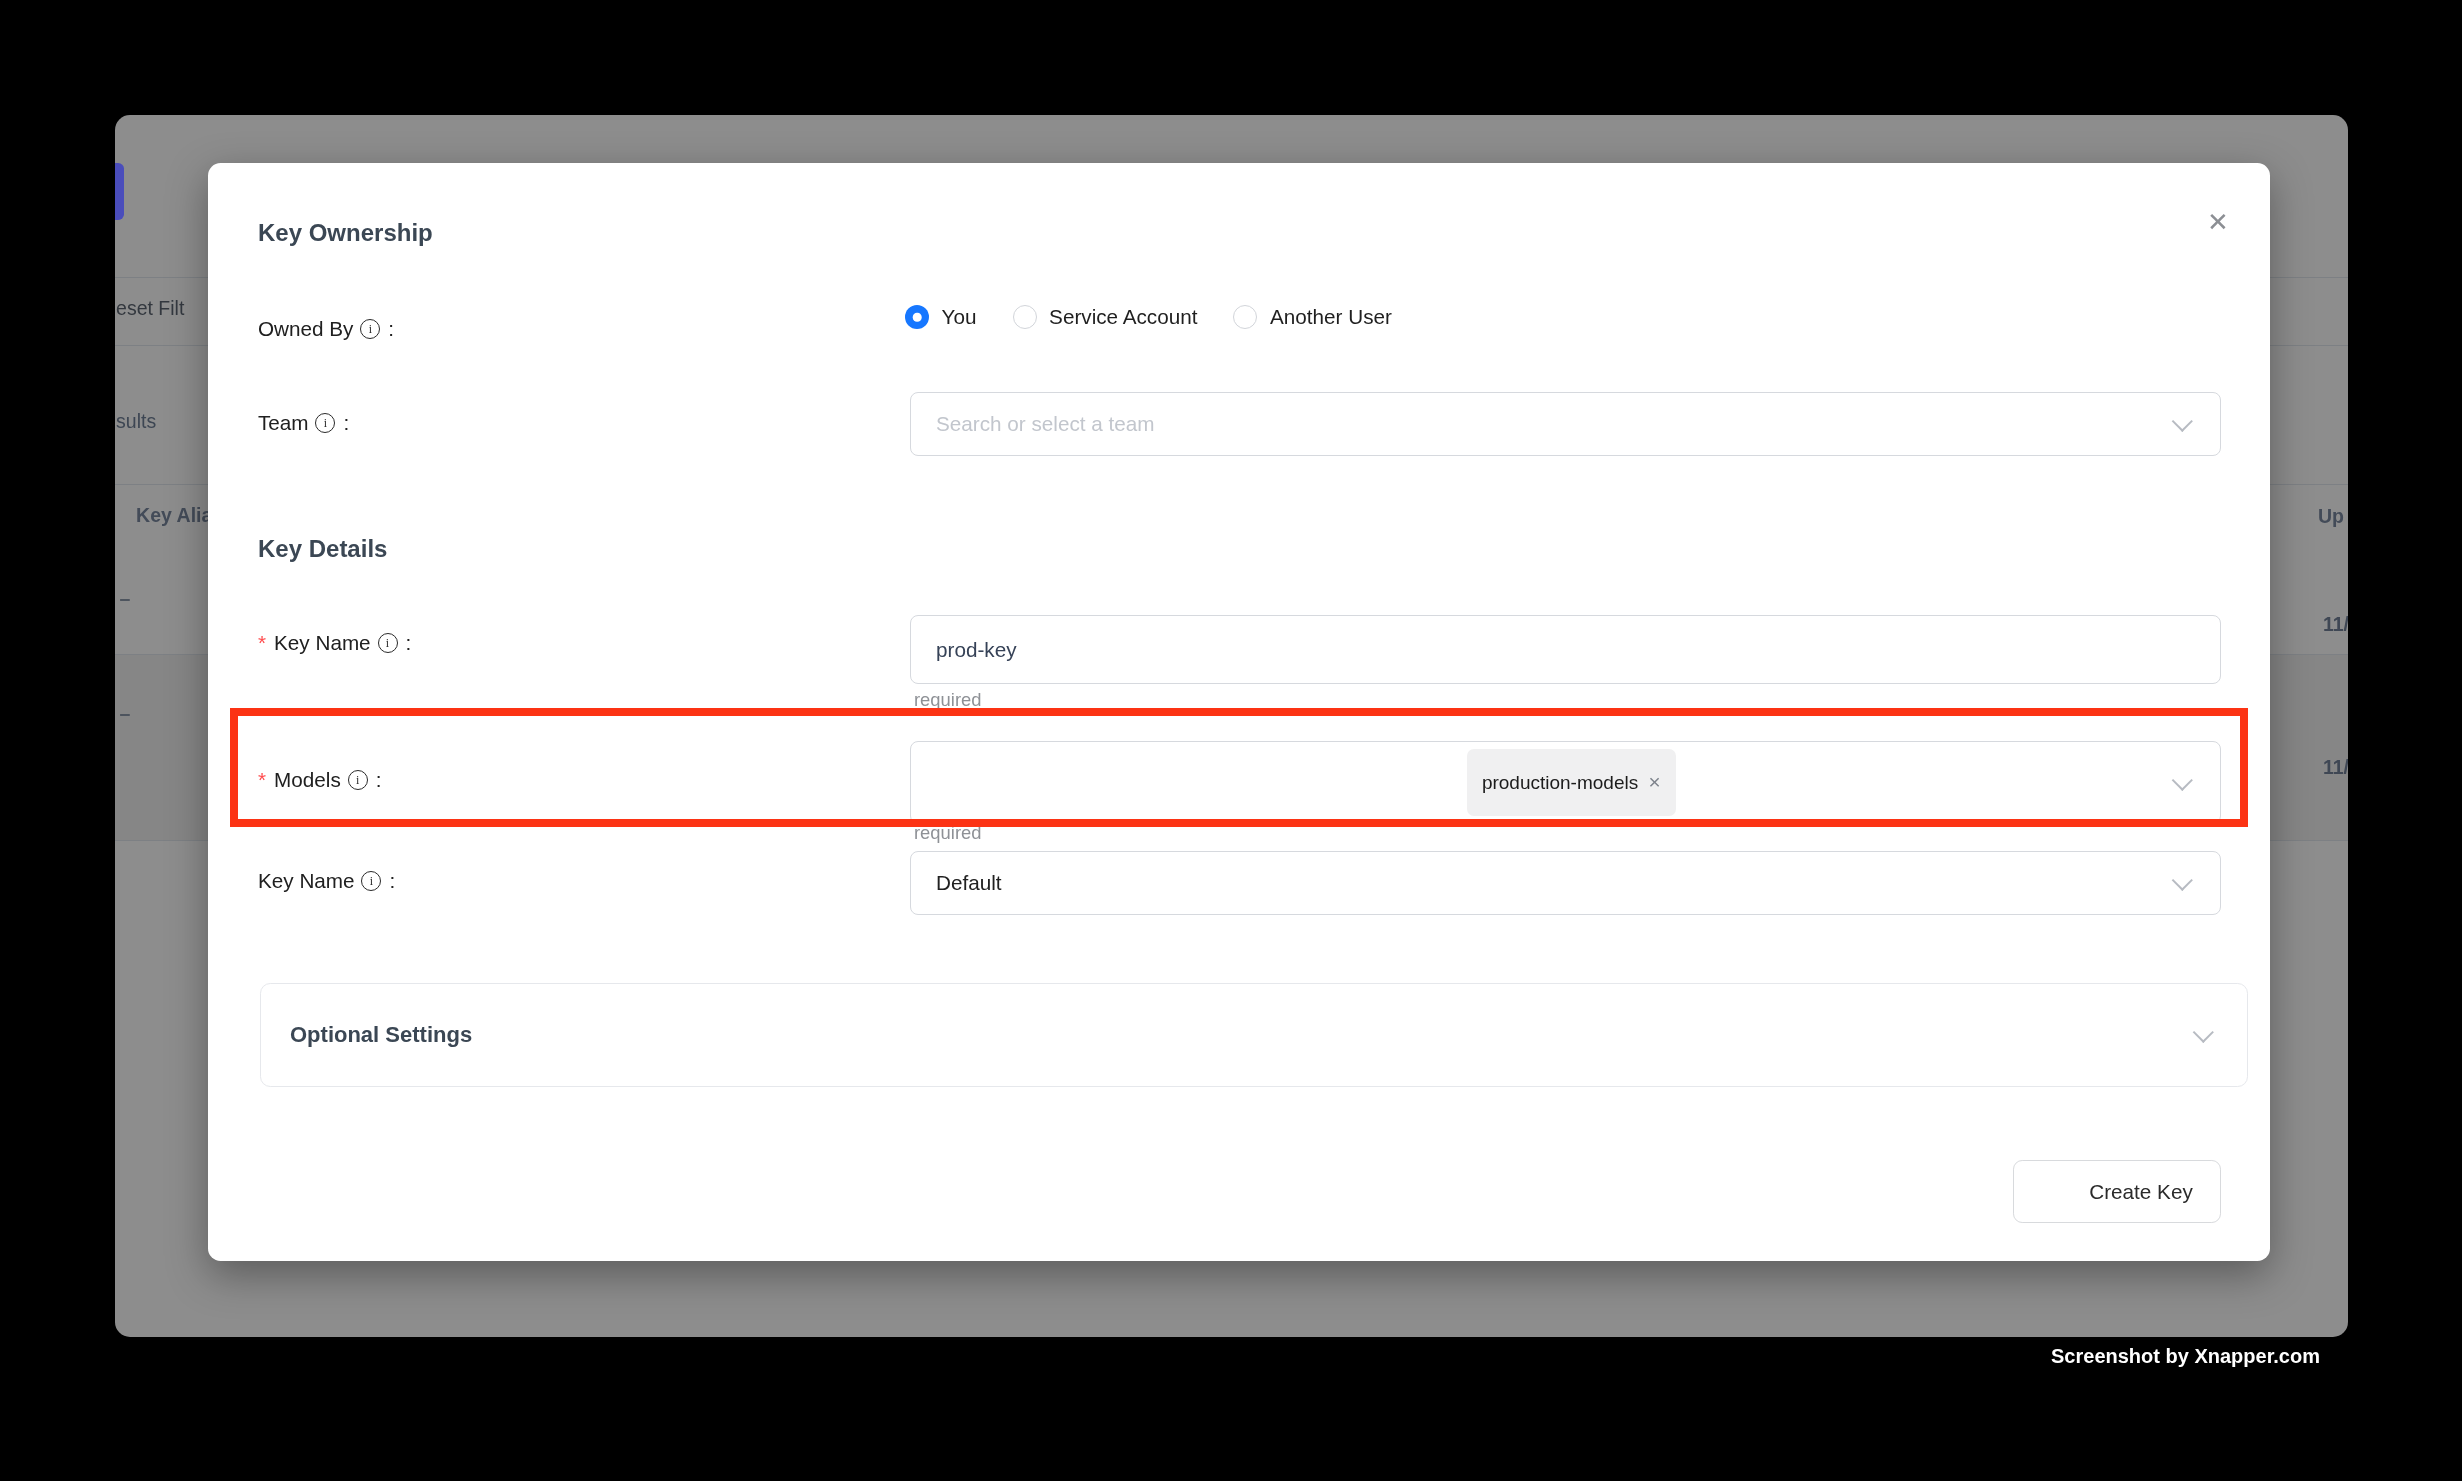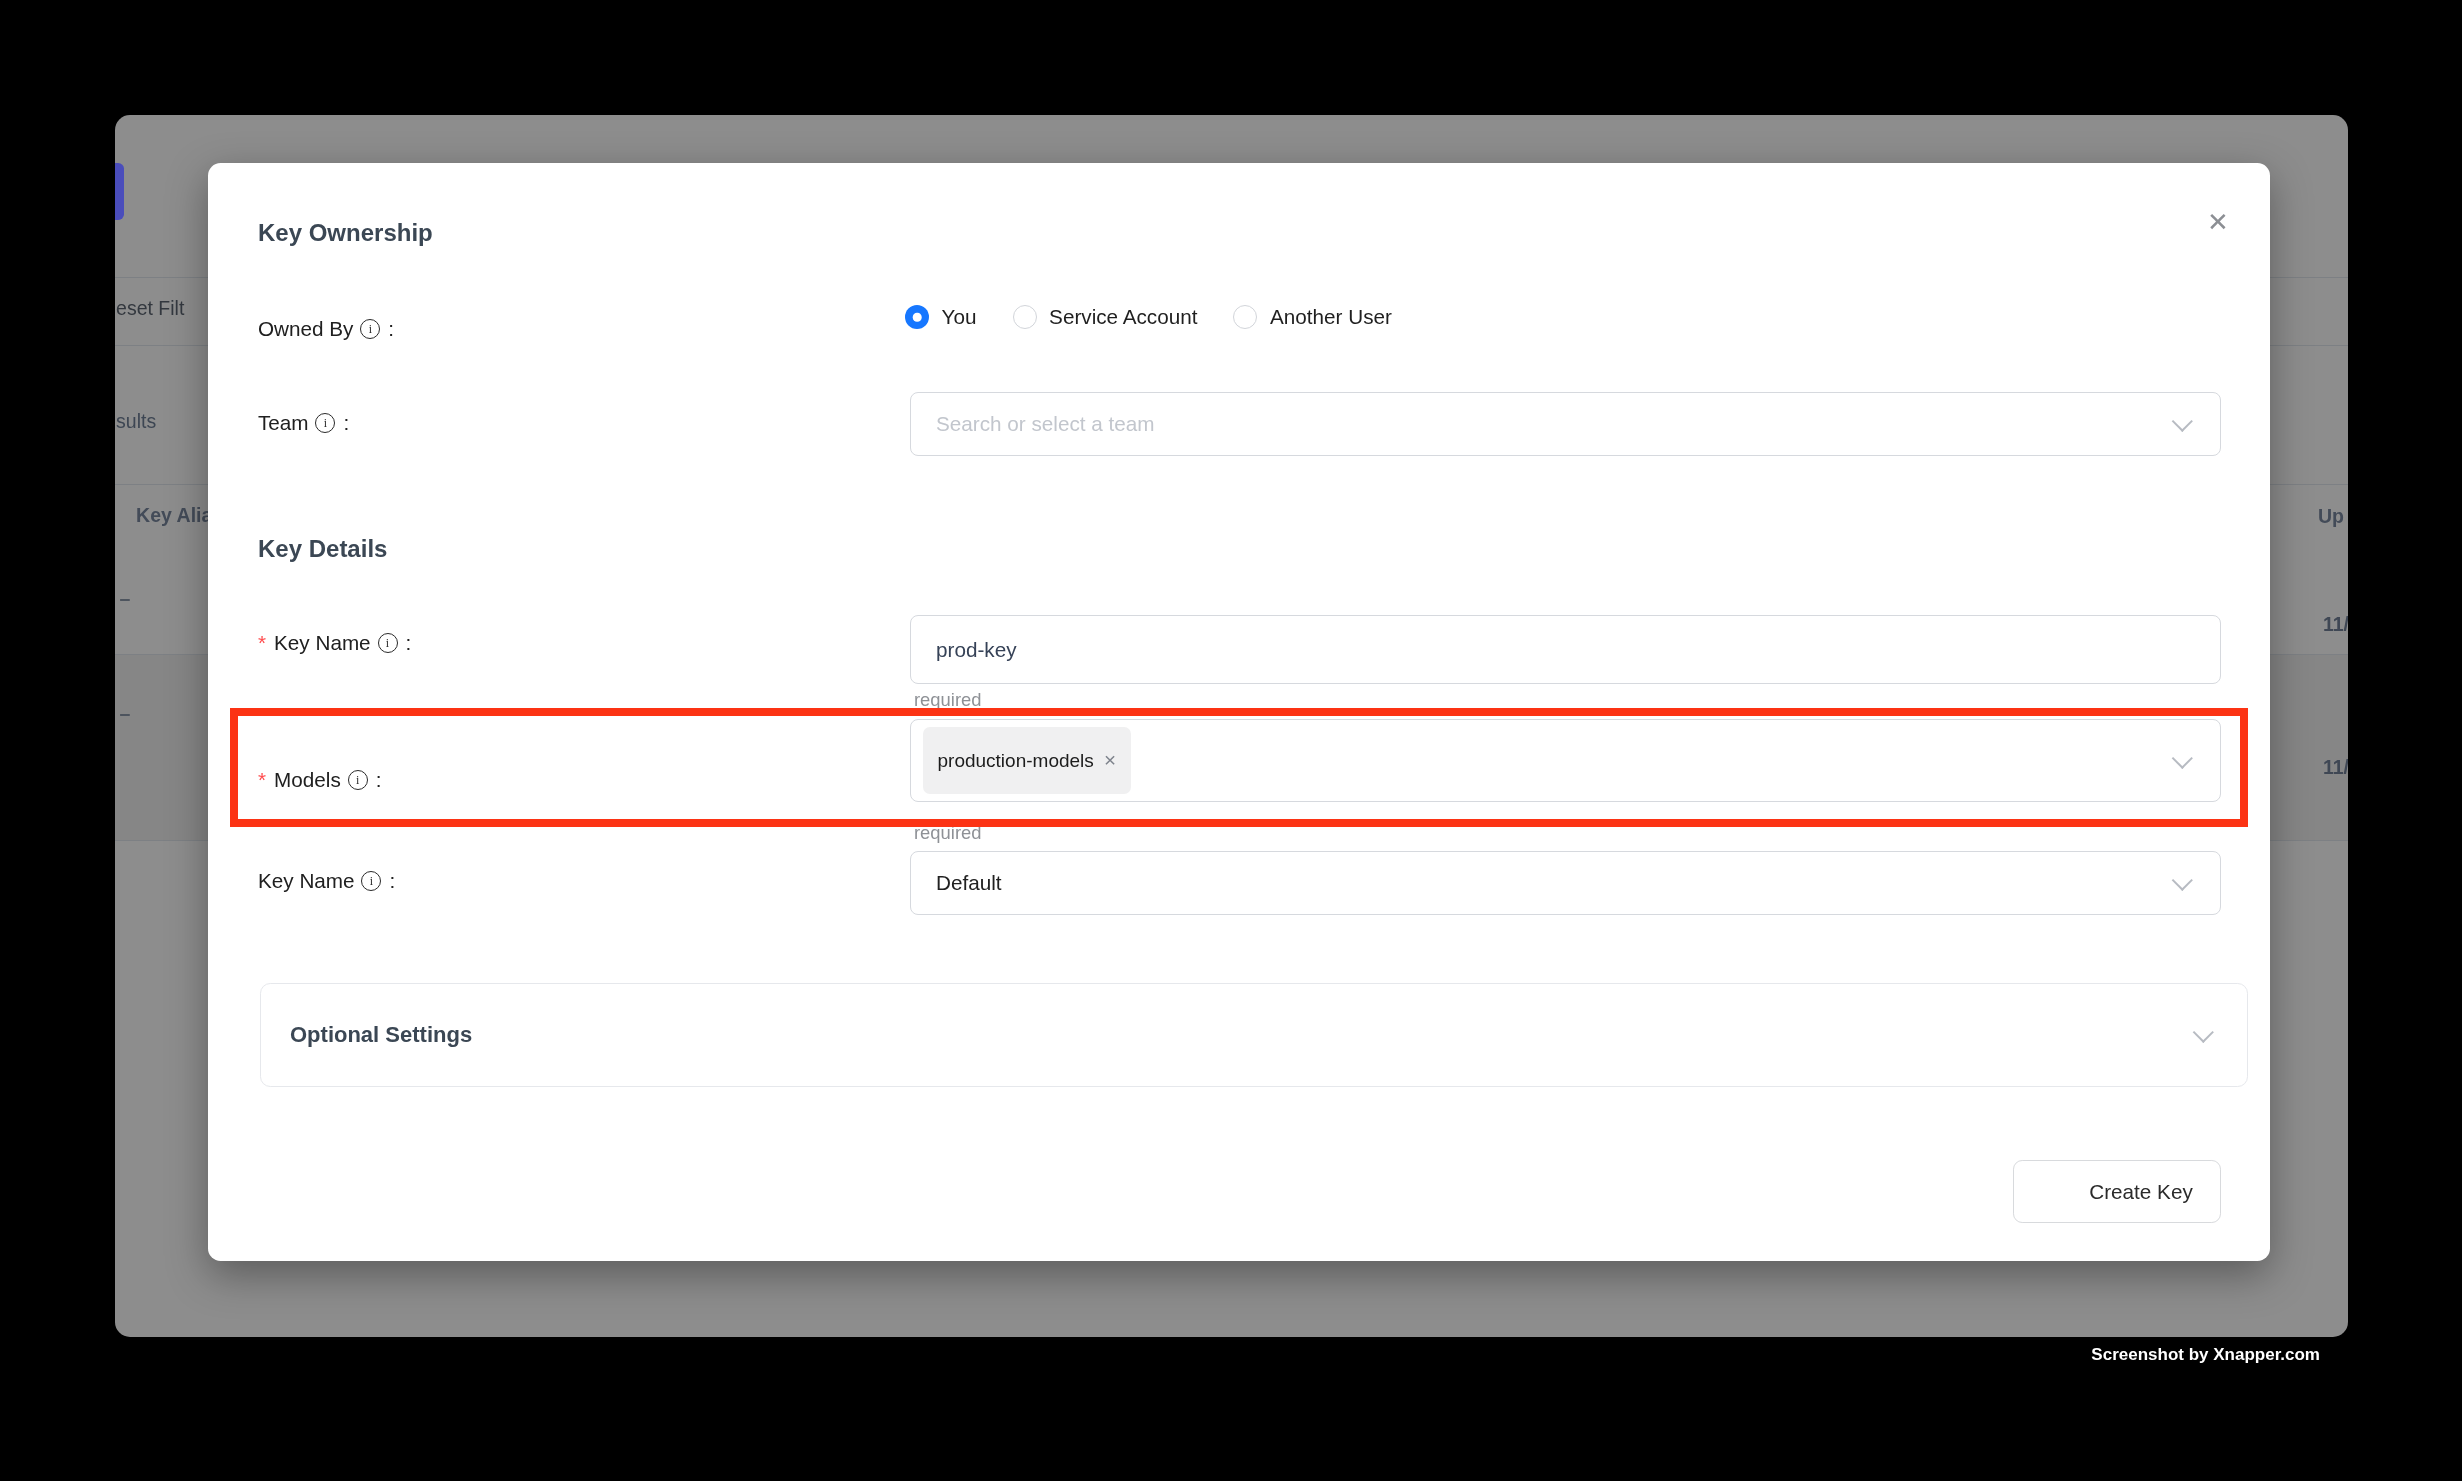--- a/index.html
+++ b/index.html
@@ -45,21 +45,21 @@
   .tag .t-text{font-size:19px;color:#1c1c1c;white-space:nowrap;}
   .tag .t-x{font-size:20.7px;color:#7e838c;line-height:1;}
 
   .opt-panel{position:absolute;left:52px;top:820px;width:1988px;height:104px;border:1.1px solid #e6e8ec;border-radius:10.3px;background:#fff;box-sizing:border-box;}
   .opt-title{position:absolute;left:29px;top:50%;transform:translateY(-50%);font-size:22px;font-weight:600;color:#3b4754;white-space:nowrap;}
 
   .create-btn{position:absolute;left:1805px;top:997px;width:208px;height:63px;border:1.1px solid #d8dadd;border-radius:9.2px;background:#fff;box-sizing:border-box;display:flex;align-items:center;justify-content:center;font-size:20.7px;color:#2b2b2b;cursor:pointer;padding-left:48px;}
 
   .red-box{position:absolute;left:22px;top:545px;width:2018px;height:119px;border:8.6px solid #fc3314;box-sizing:border-box;z-index:40;}
 
-  .watermark{position:absolute;right:142px;top:1345px;color:#fff;font-size:17px;font-weight:600;white-space:nowrap;}
+  .watermark{position:absolute;right:142px;top:1345px;color:#fff;font-size:20px;font-weight:600;white-space:nowrap;}
 </style>
 </head>
 <body>
 
 <div class="window">
 
   <div class="blue-sliver"></div>
 
   <div class="bg-divider" style="top:162px"></div>
   <div class="bg-text" style="left:1.1px;top:182px;color:#33383f;">eset Filt</div>
@@ -129,21 +129,21 @@
       <div class="pad value">prod-key</div>
     </div>
     <div class="required-msg" style="top:526px;">required</div>
 
     <div class="field-label" style="top:605px;">
       <span class="req">*</span>
       <span>Models</span>
       <span class="info"></span>
       <span class="colon">:</span>
     </div>
-    <div class="control" style="top:556px;height:83px;">
+    <div class="control" style="top:578px;height:83px;justify-content:center;">
       <div class="tag">
         <span class="t-text">production-models</span>
         <span class="t-x">×</span>
       </div>
       <span class="chev"></span>
     </div>
     <div class="required-msg" style="top:659px;">required</div>
 
     <div class="red-box"></div>
 

